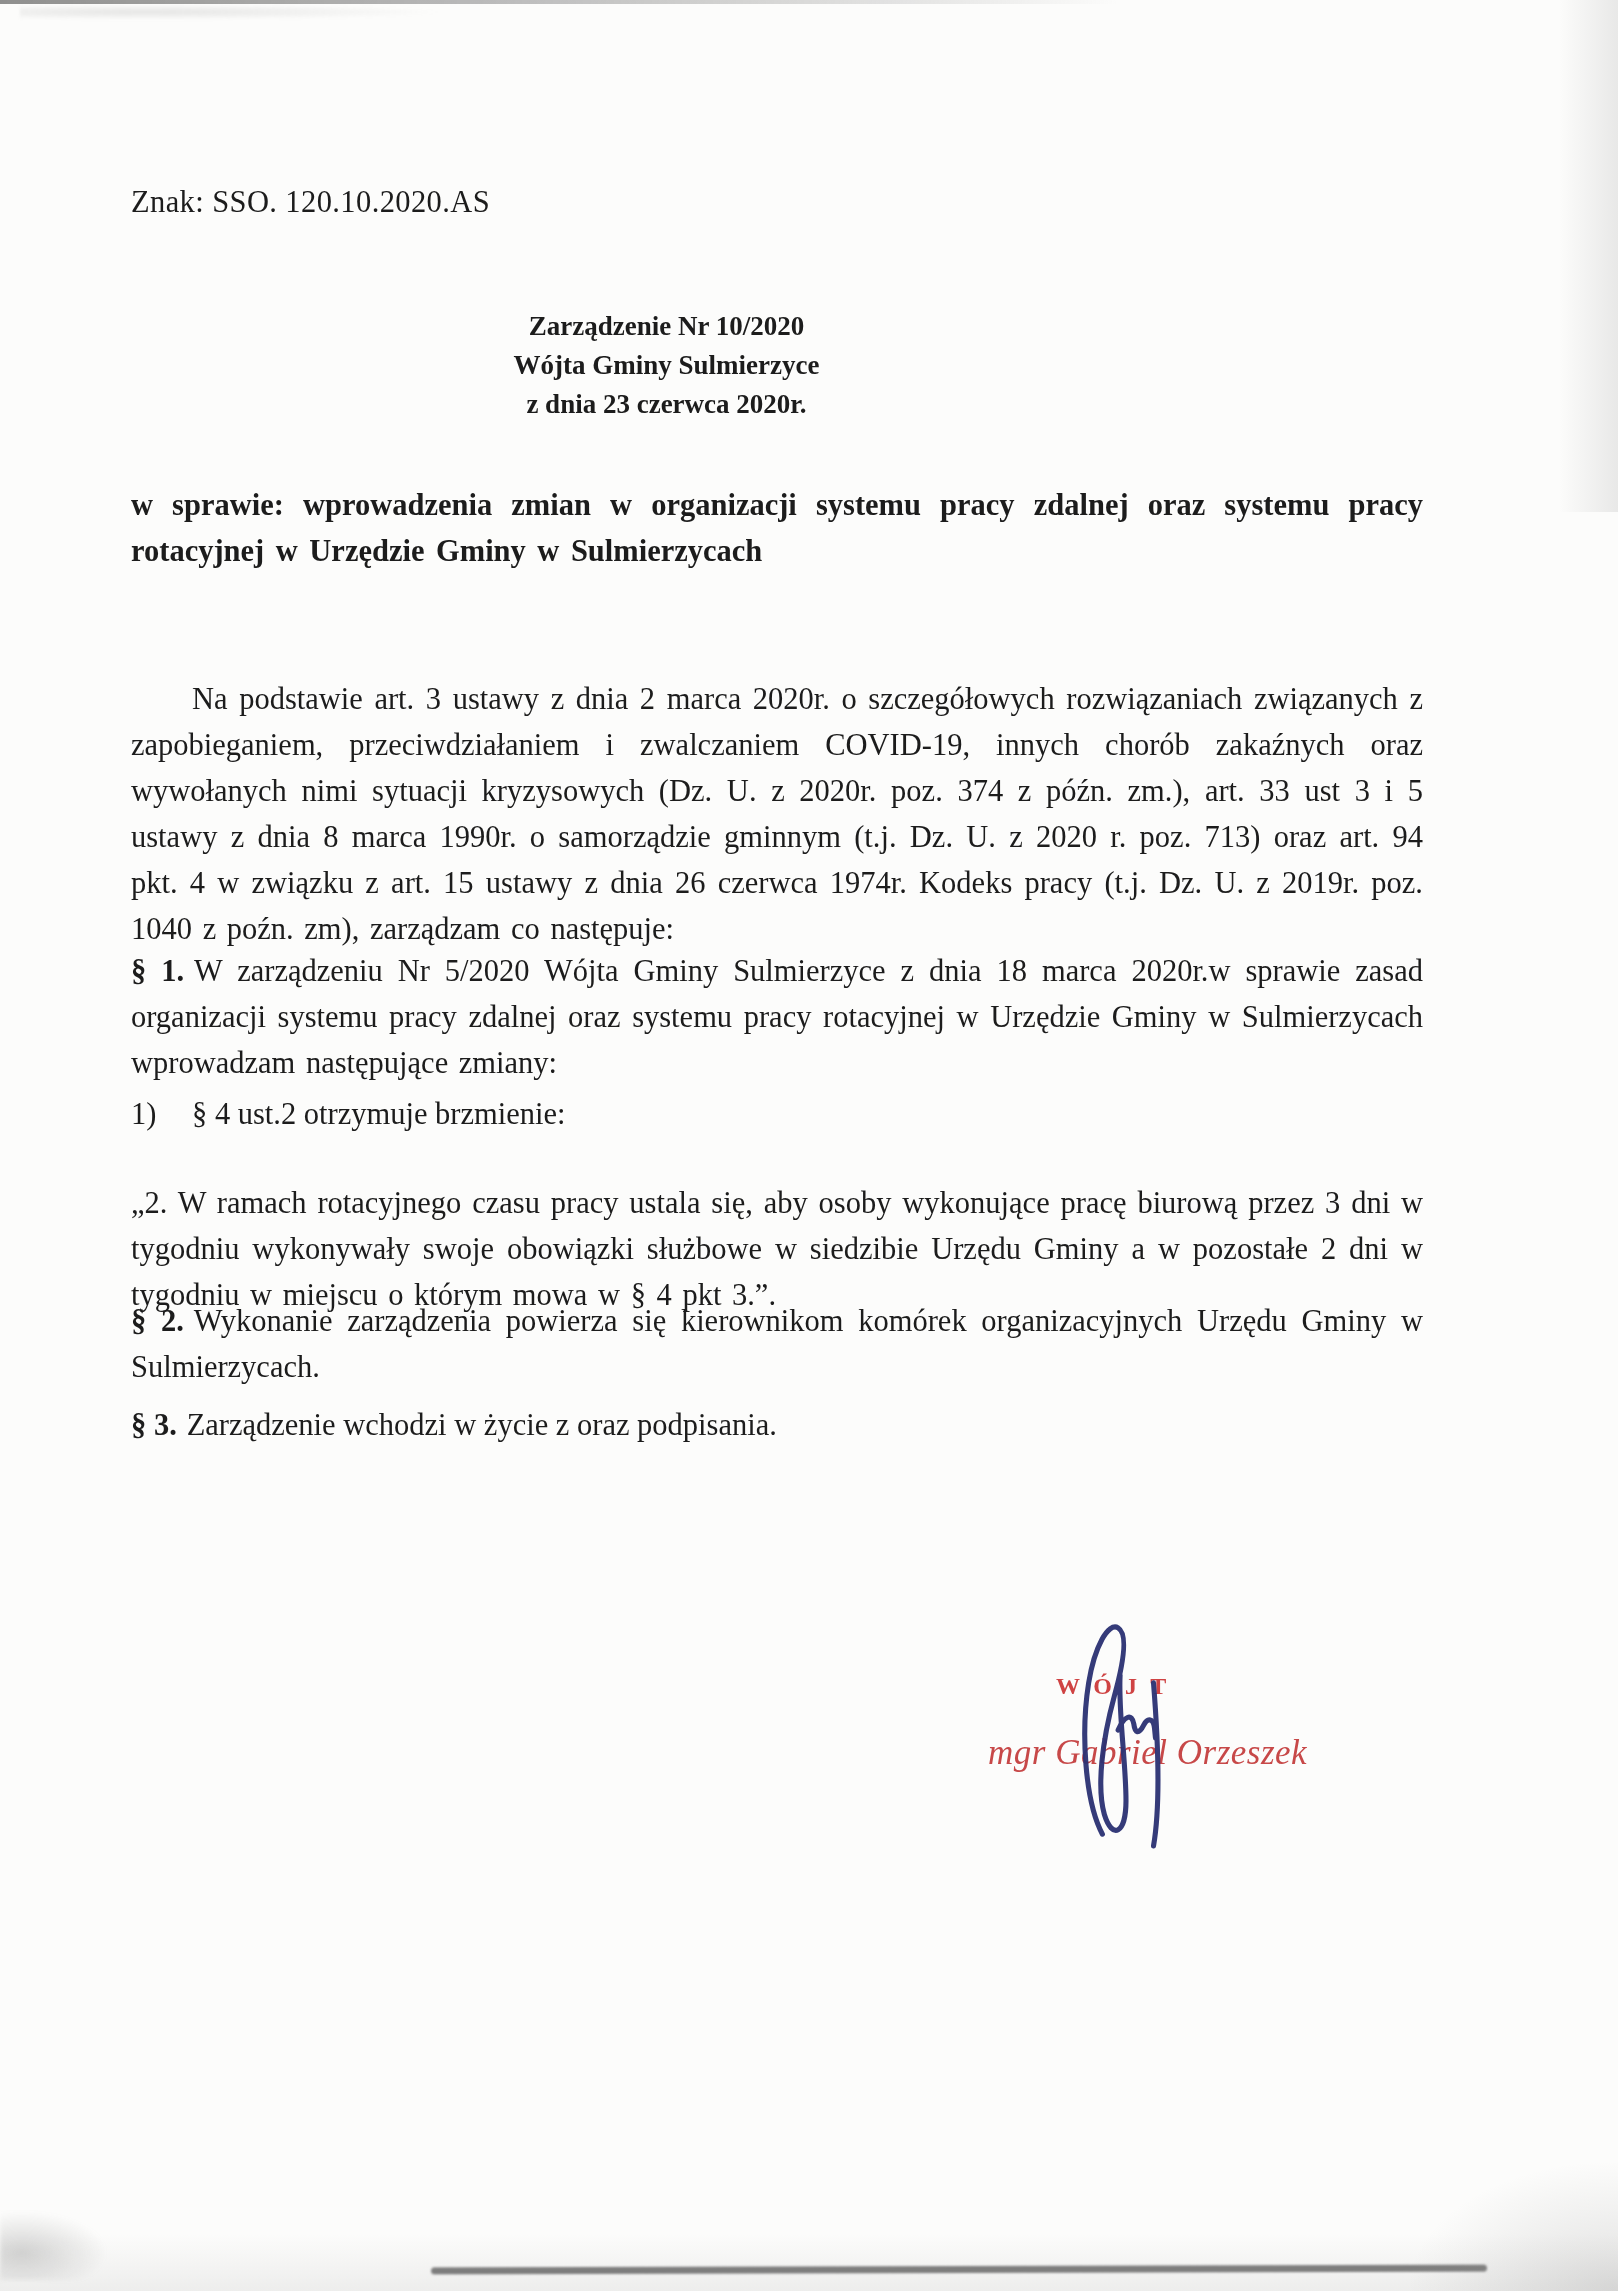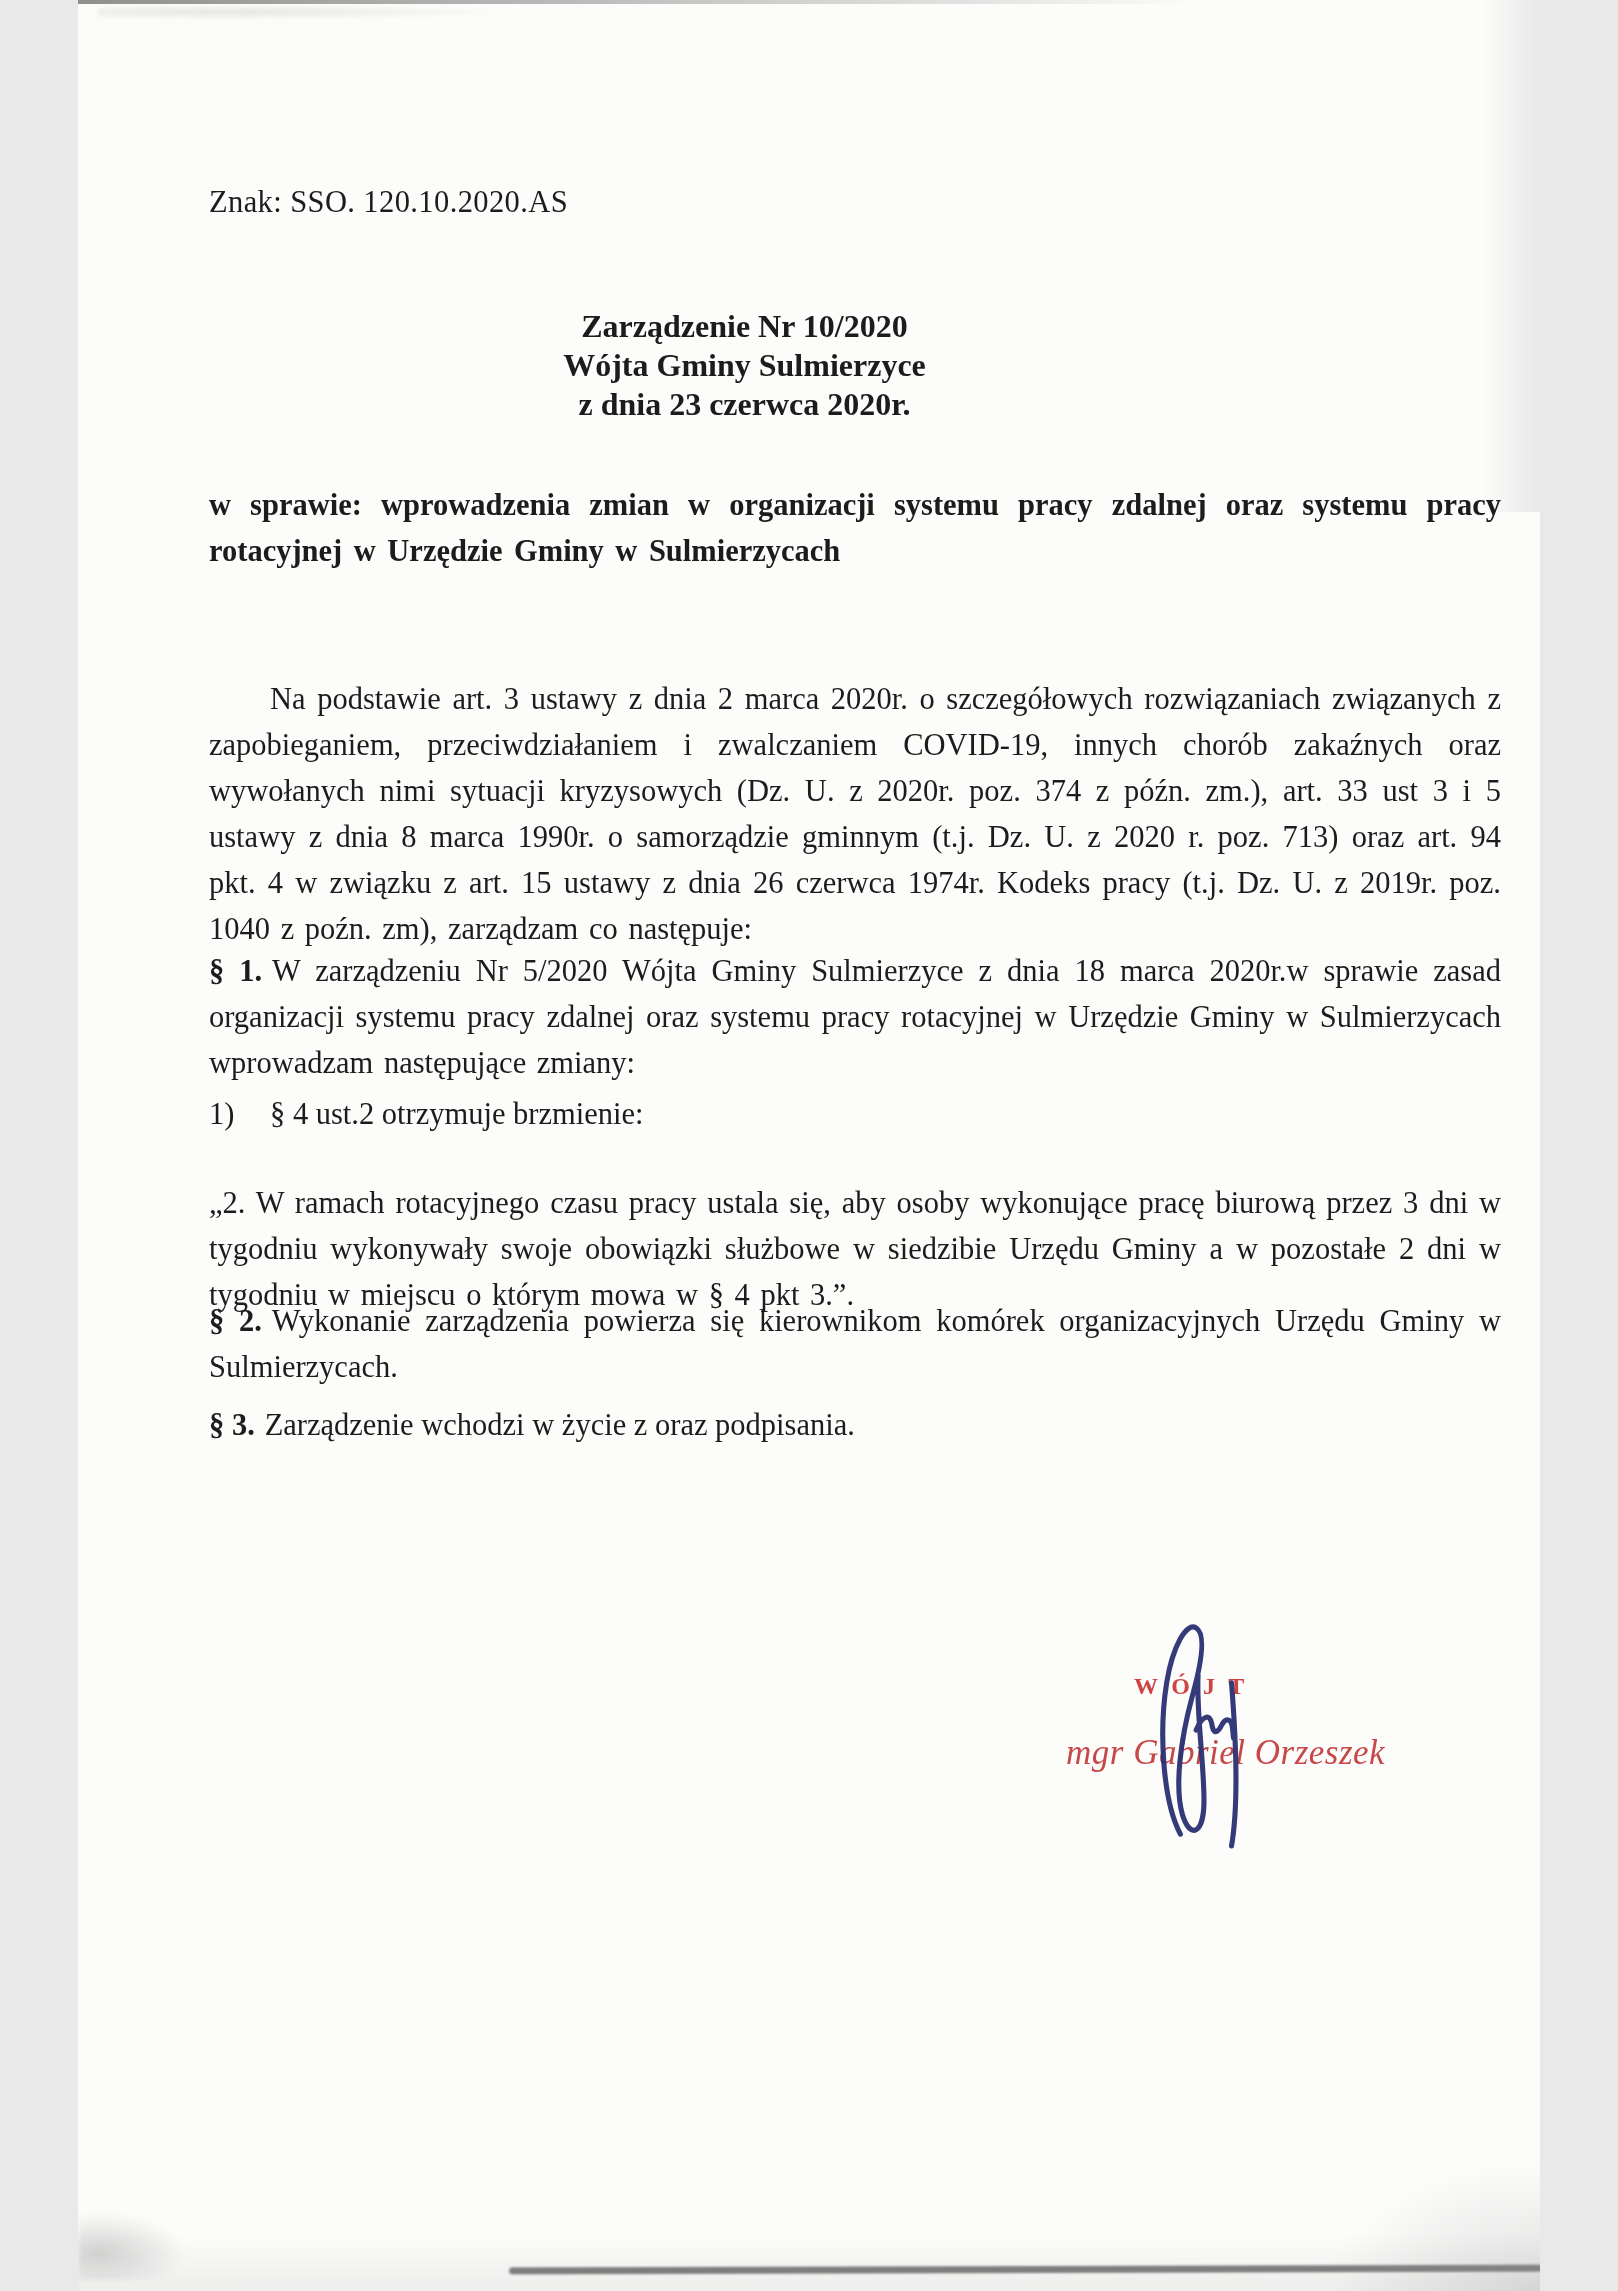--- a/index.html
+++ b/index.html
@@ -1,27 +1,27 @@
 <!DOCTYPE html>
 <html lang="pl"><head>
 <meta charset="utf-8">
 <style>
   html,body{margin:0;padding:0;background:#e9e9e9;}
   .page{
     position:relative;
-    width:1462px;height:2291px;
+    width:1618px;height:2291px;
     background:#fcfcfb;
     font-family:"Liberation Serif", serif;
     color:#1c1c1c;
     overflow:hidden;
     margin:0 auto;
   }
   .t{position:absolute;font-size:30.5px;line-height:46px;}
   .ref{left:131px;top:179px;letter-spacing:0.4px;}
-  .title{left:296px;top:307px;width:741px;text-align:center;font-weight:bold;font-size:32px;line-height:39px;}
+  .title{left:296px;top:307px;width:741px;text-align:center;font-weight:bold;font-size:27px;line-height:39px;}
   .subject{left:131px;top:482px;width:1292px;font-weight:bold;text-align:justify;word-spacing:3.9px;}
   .legal{left:131px;top:676px;width:1292px;text-align:justify;text-indent:61px;word-spacing:3px;}
   .sec1{left:131px;top:948px;width:1292px;text-align:justify;word-spacing:3px;}
   .item{left:131px;top:1091px;width:1292px;}
   .item .marker{display:inline-block;width:61px;}
   .quote{left:131px;top:1158px;width:1292px;text-align:justify;word-spacing:3px;margin-top:22px;}
   .sec2{left:131px;top:1298px;width:1292px;text-align:justify;word-spacing:3px;}
   .sec3{left:131px;top:1402px;width:1292px;}
   .sym{font-weight:bold;margin-right:9.9px;}
 

